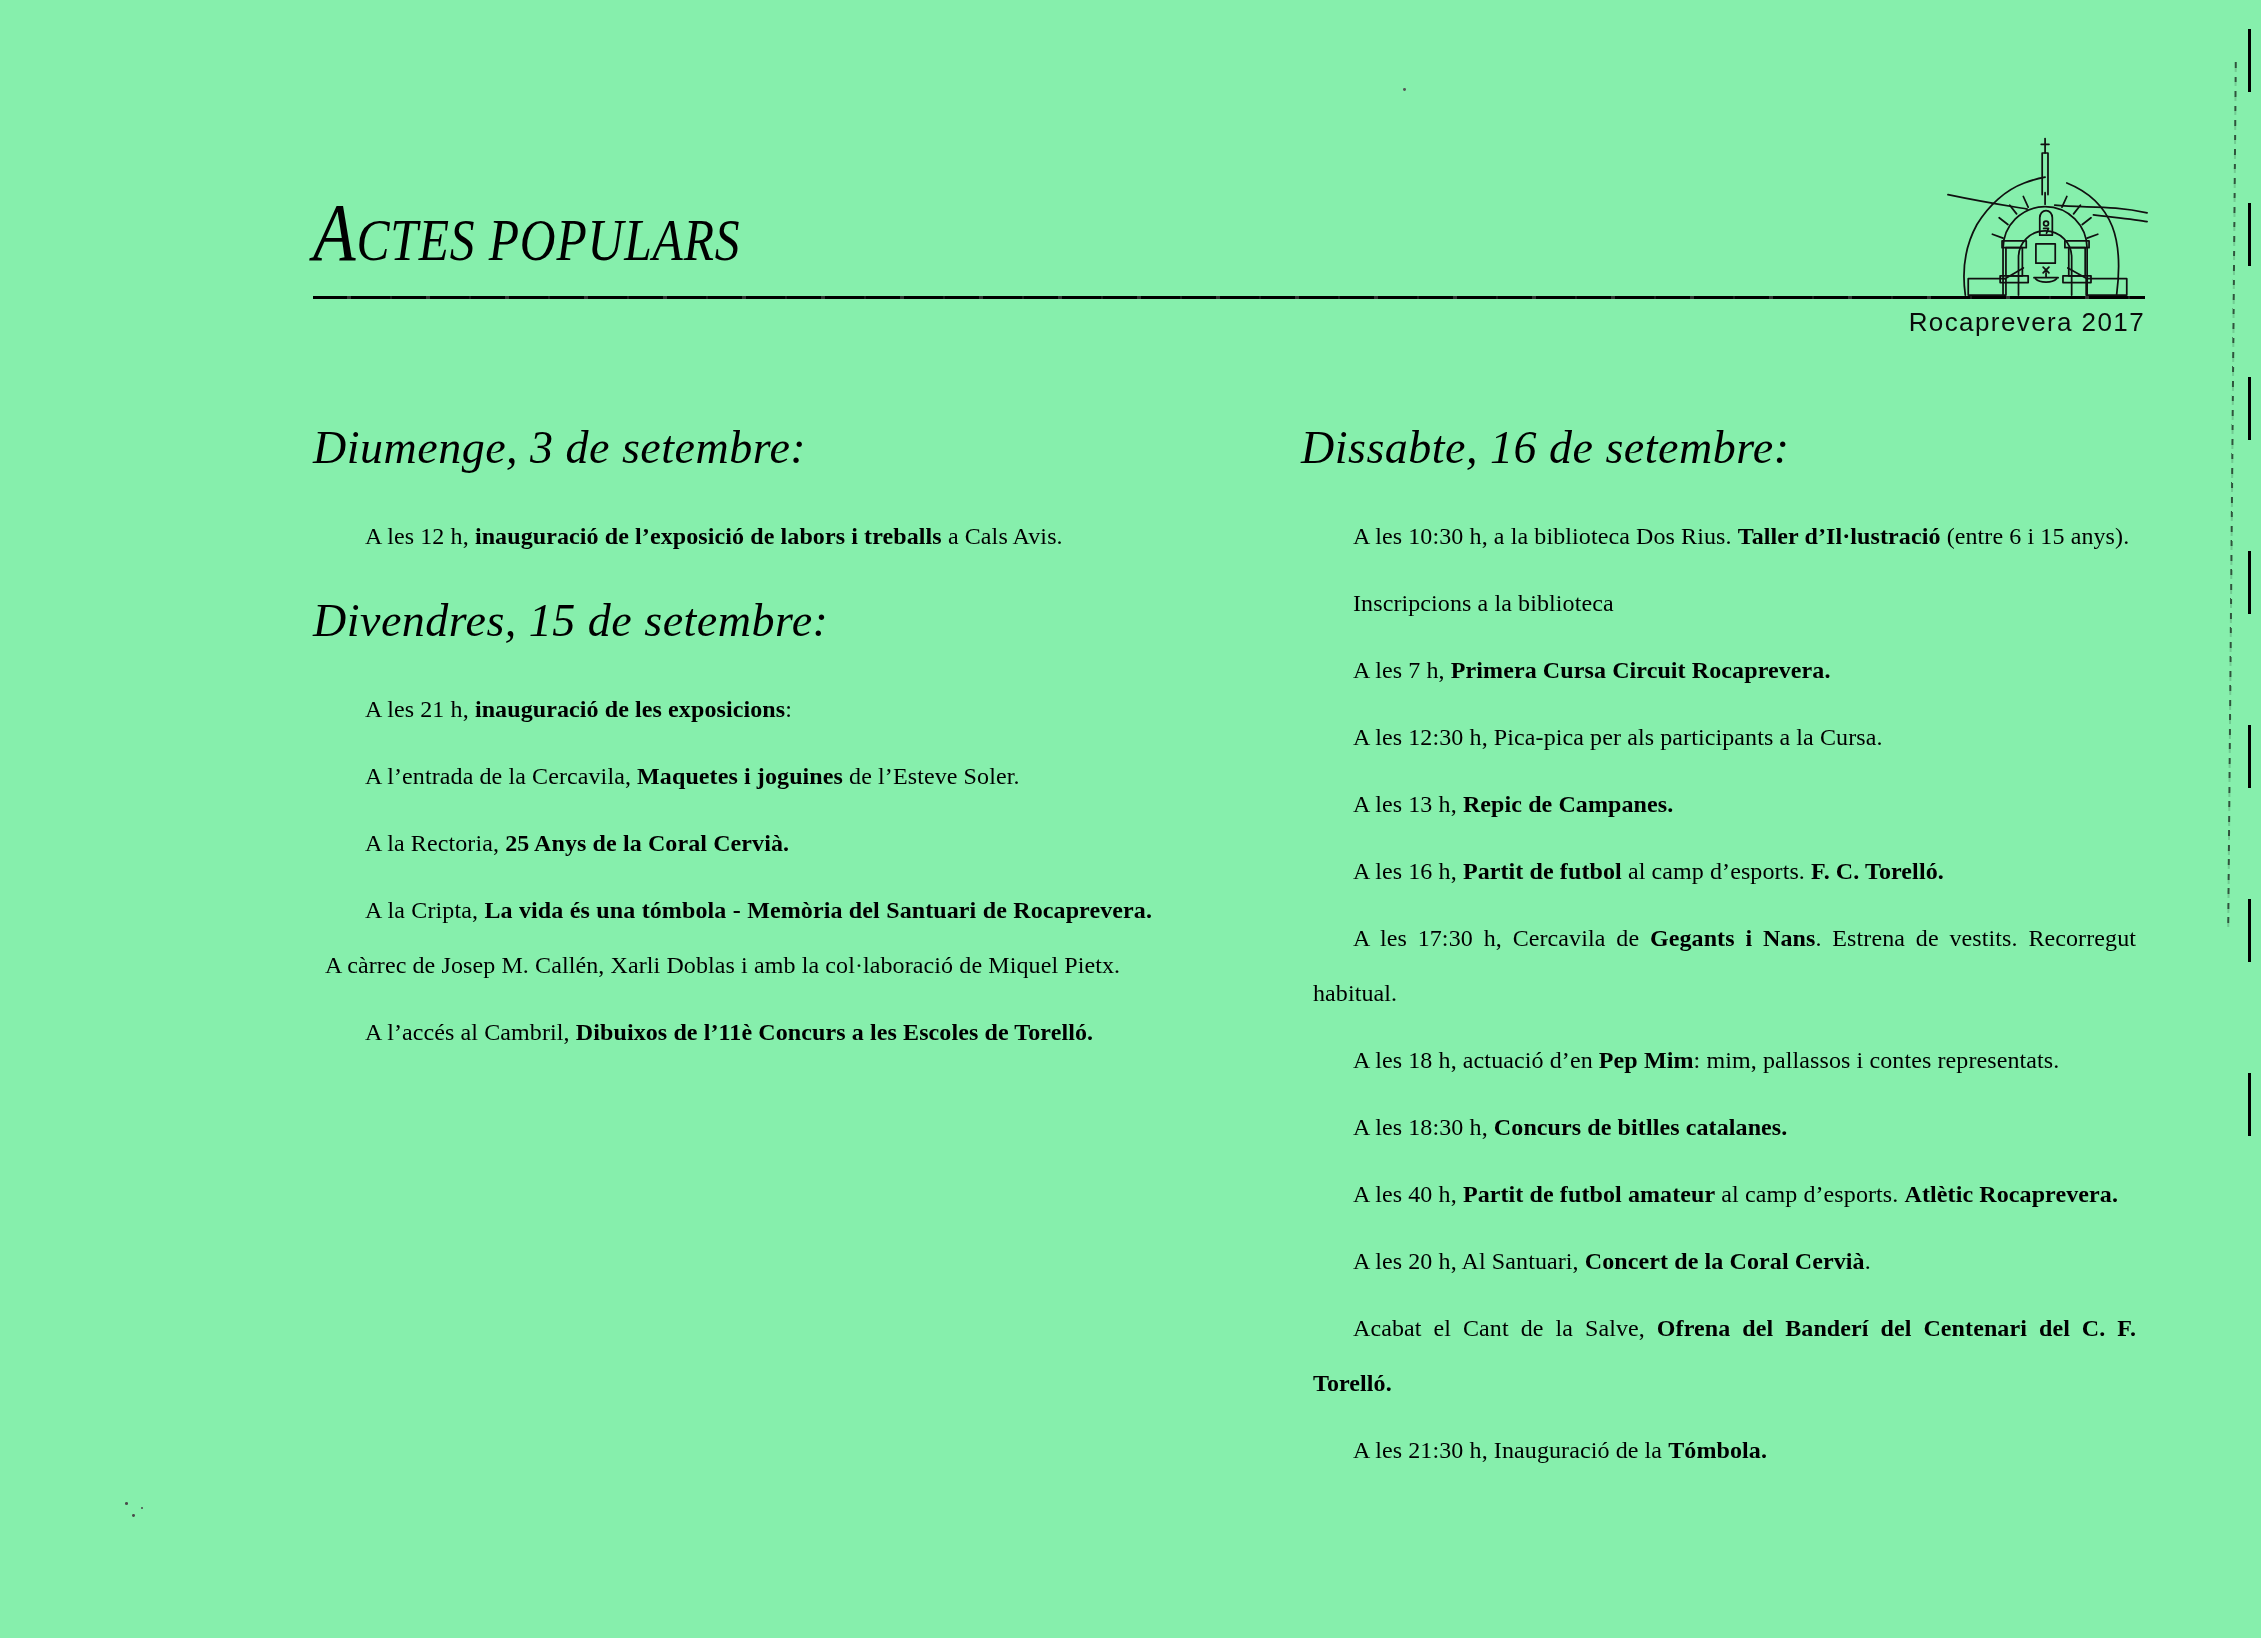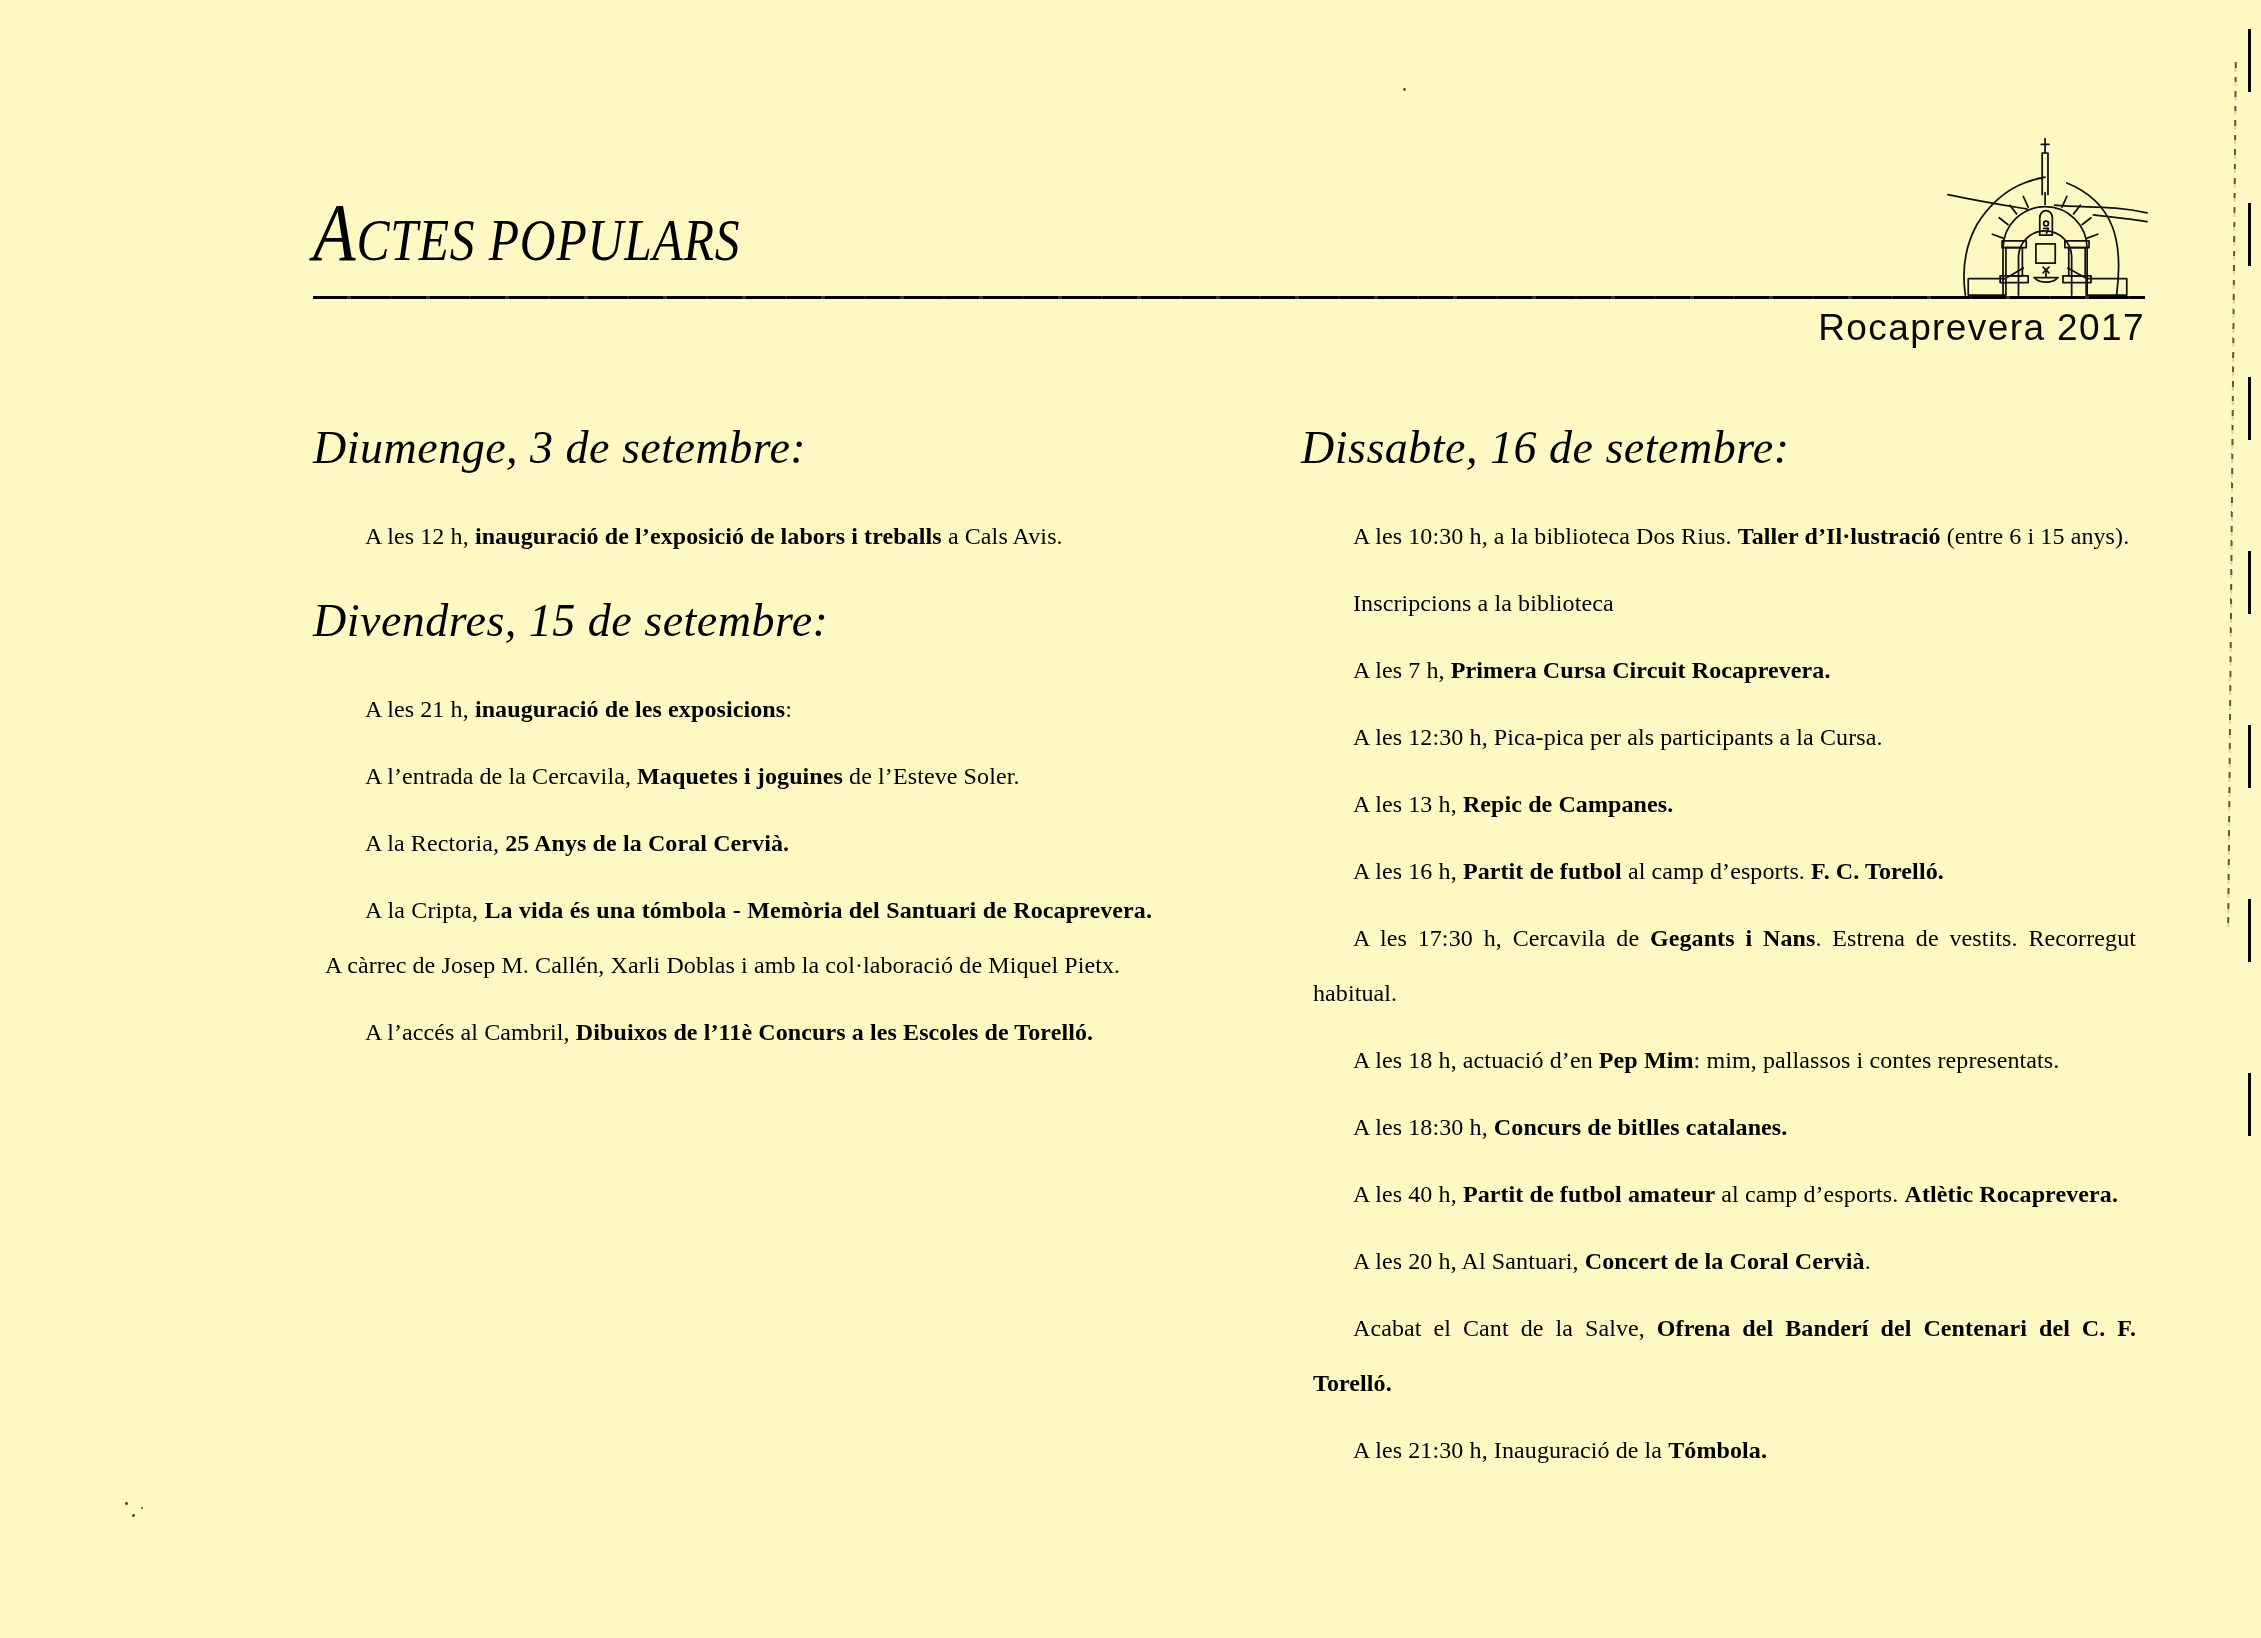--- a/index.html
+++ b/index.html
@@ -1,19 +1,19 @@
 <!DOCTYPE html>
 <html lang="ca" style="font-size:7.7px"><head>
 <meta charset="utf-8">
 <style>
   html,body{margin:0;padding:0;background:#e8e8e8;}
   .page{
     position:relative;
     width:2261px;height:1639px;
-    background:#fef9c3;
+    background:#86efac;
     color:#000;
     font-family:"Liberation Serif", serif;
     overflow:hidden;
   }
   
   .title-wrap{position:absolute;left:313px;top:187px;}
   .page-title{
     display:inline-block;
     font-style:italic;font-weight:400;
     font-size:59px;line-height:1.1;
@@ -23,21 +23,21 @@
   }
   .page-title::first-letter{font-size:83px;}
   .header-rule{
     position:absolute;left:313px;top:296px;width:1832px;height:2.9px;
     background:repeating-linear-gradient(90deg,#000 0 34px,#333 34px 38px,#000 38px 77px,#1a1a1a 77px 79px);
   }
   .edition-label{
     position:absolute;left:1739px;top:307px;width:406px;
     text-align:right;
     font-family:"Liberation Sans", sans-serif;
-    font-size:37px;letter-spacing:1.4px;color:#0a0a0a;
+    font-size:26px;letter-spacing:1.4px;color:#0a0a0a;
   }
   .illustration{position:absolute;left:1946px;top:122px;width:203px;height:178px;}
   .illustration svg{width:100%;height:100%;}
   .illustration path,.illustration line,.illustration rect,.illustration ellipse,.illustration circle{
     fill:none;stroke:#101010;stroke-width:3.6;stroke-linecap:round;stroke-linejoin:round;
   }
   
   .col{position:absolute;top:404px;}
   .col-left{left:313px;width:851px;}
   .col-right{left:1301px;width:847px;}

